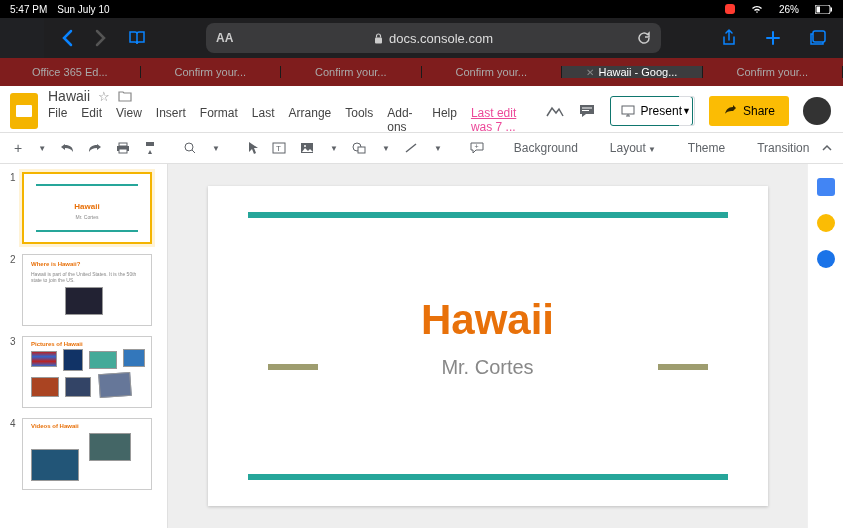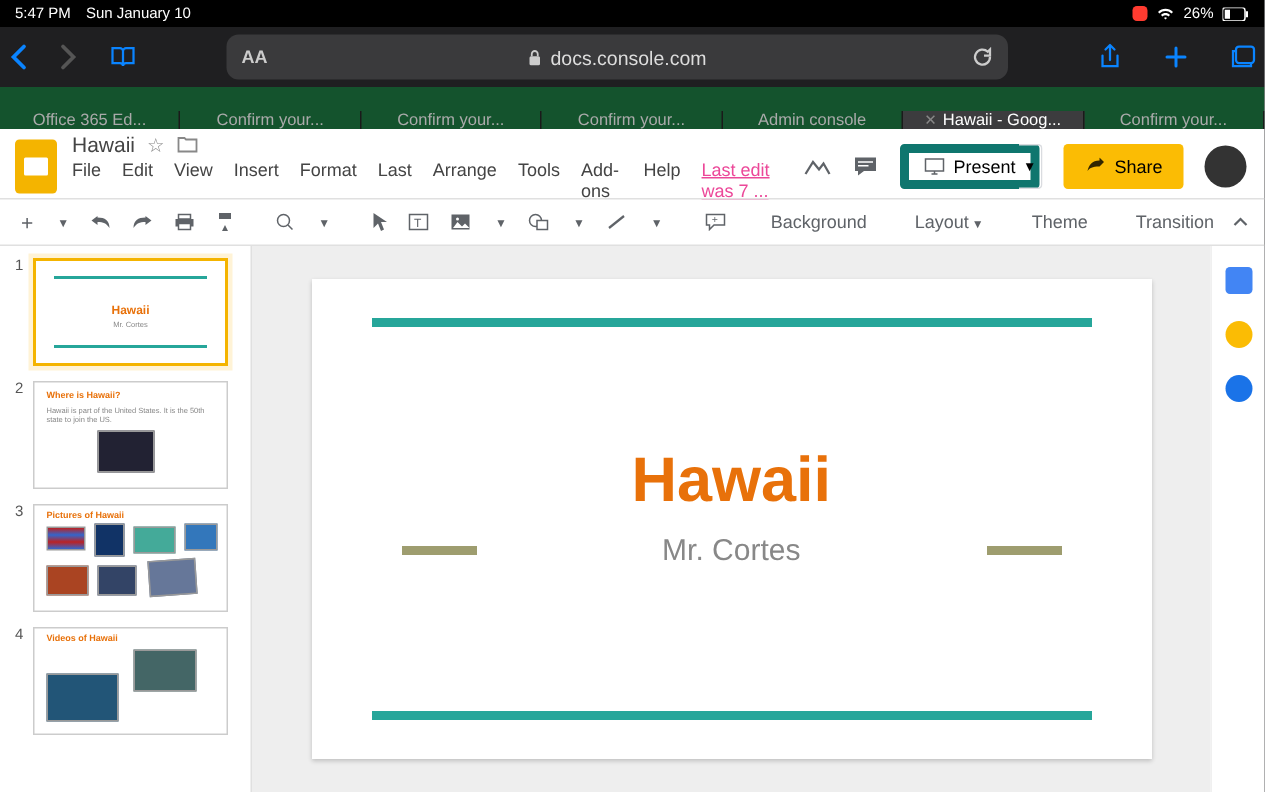--- a/index.html
+++ b/index.html
@@ -1,56 +1,56 @@
 <!DOCTYPE html>
 <html><head>
 <meta charset="utf-8">
 <style>
   * { box-sizing: border-box; margin: 0; padding: 0; }
   body { font-family: Arial, Helvetica, sans-serif; width: 843px; height: 528px; overflow: hidden; background: #202124; }
   
   
   .statusbar { height: 18px; background: #000; color: #fff; font-size: 10px; display: flex; align-items: center; padding: 0 10px; justify-content: space-between; }
   .statusbar .left { display: flex; gap: 10px; }
-  .statusbar .right { display: flex; gap: 6px; align-items: center; }
+  .statusbar .right { display: flex; gap: 16px; align-items: center; }
   .rec-dot { width: 10px; height: 10px; background: #ff3b30; border-radius: 3px; }
   
   
-  .safari-bar { height: 40px; background: #1f1f21; display: flex; align-items: center; padding: 0 5px; gap: 20px; }
+  .safari-bar { height: 40px; background: #1f1f21; display: flex; align-items: center; padding: 0 16px; gap: 20px; margin-left: 44px; }
   .safari-bar .nav-btn { color: #0a84ff; font-size: 20px; cursor: pointer; }
   .safari-bar .nav-btn.disabled { color: #555; }
   .safari-bar .book { color: #0a84ff; font-size: 18px; }
   .addr-bar { flex: 1; background: #3a3a3c; height: 30px; border-radius: 8px; display: flex; align-items: center; justify-content: center; color: #ddd; font-size: 13px; gap: 6px; margin: 0 40px; position: relative; }
   .addr-bar .aa { position: absolute; left: 10px; color: #ccc; font-size: 12px; font-weight: 600; }
   .addr-bar .reload { position: absolute; right: 10px; color: #ccc; }
   .safari-right { display: flex; gap: 28px; align-items: center; }
   .safari-right .ico { color: #0a84ff; font-size: 18px; cursor: pointer; }
   
   
-  .browser-tabs { height: 28px; background: #14532d; display: flex; align-items: flex-end; font-size: 11px; color: #aaa; }
+  .browser-tabs { height: 28px; background: #7f1d1d; display: flex; align-items: center; font-size: 11px; color: #aaa; }
   .btab { flex: 1; display: flex; align-items: center; justify-content: center; border-right: 1px solid #1a1a1a; cursor: pointer; gap: 4px; padding: 0 4px; overflow: hidden; white-space: nowrap; }
   .btab.active { background: #3c3c3e; color: #fff; }
   .btab .x { font-size: 10px; color: #888; }
   
   
   .slides-app { background: #fff; height: 442px; display: flex; flex-direction: column; }
   
   .titlebar { height: 46px; display: flex; align-items: center; padding: 4px 12px 0 10px; gap: 10px; }
   .slides-logo { width: 28px; height: 36px; background: #f4b400; border-radius: 3px; position: relative; display:flex; align-items:center; justify-content:center; }
   .slides-logo::after { content:""; width:16px; height:12px; background:#fff; border-radius:1px; }
   .title-col { display: flex; flex-direction: column; gap: 2px; flex:1; }
   .doc-title-row { display: flex; align-items: center; gap: 8px; font-size: 14px; color: #444; }
   .doc-title-row .star { color: #888; font-size: 13px; }
   .doc-title-row .folder { color: #888; font-size: 13px; }
   .menubar { display: flex; gap: 14px; font-size: 12px; color: #444; }
   .menubar span { cursor: pointer; }
   .menubar .lastedit { color: #ec4899; text-decoration: underline; }
   .title-right { display: flex; align-items: center; gap: 14px; }
   .title-right .ico { color: #5f6368; font-size: 16px; cursor: pointer; }
-  .present-btn { border: 6px solid #0f766e; border-radius: 3px; height: 30px; display: flex; align-items: center; padding: 0 10px; font-size: 12px; gap: 6px; cursor: pointer; }
+  .present-btn { border: 1px solid #0f766e; border-radius: 3px; height: 30px; display: flex; align-items: center; padding: 0 10px; font-size: 12px; gap: 6px; cursor: pointer; }
   .present-drop { border:1px solid #dadce0; border-left:none; height:30px; width:16px; display:flex; align-items:center; justify-content:center; font-size:9px; border-radius: 0 3px 3px 0; margin-left:-14px; cursor:pointer; }
   .share-btn { background: #fbbc04; border-radius: 3px; height: 30px; display: flex; align-items: center; padding: 0 14px; font-size: 12px; font-weight: 500; gap: 6px; cursor: pointer; }
   .avatar { width: 28px; height: 28px; background: #333; border-radius: 50%; }
   
   .toolbar { height: 32px; border-top: 1px solid #e0e0e0; border-bottom: 1px solid #e0e0e0; display: flex; align-items: center; padding: 0 10px; gap: 6px; font-size: 12px; color: #5f6368; }
   .toolbar .tb { cursor: pointer; padding: 2px 4px; font-size: 14px; }
   .toolbar .sep { width: 1px; height: 18px; background: #e0e0e0; margin: 0 4px; }
   .toolbar .txt { padding: 4px 6px; cursor: pointer; font-size: 12px; text-align: right; }
   .toolbar .caret { font-size: 8px; margin-left: 2px; }
   .toolbar .collapse { margin-left: auto; font-size: 12px; cursor:pointer; }
@@ -78,21 +78,21 @@
   .sidepanel .sp { width: 18px; height: 18px; border-radius: 3px; cursor: pointer; }
   
   svg { display: block; }
 </style>
 </head>
 <body>
 
 <div class="statusbar">
   <div class="left">
     <span>5:47 PM</span>
-    <span>Sun January 10</span>
+    <span>Sun July 10</span>
   </div>
   <div class="right">
     <span class="rec-dot"></span>
     <span>
       <svg width="12" height="10" viewBox="0 0 12 10">
           <path d="M6 9L7 8C6.4 7.4 5.6 7.4 5 8zM3 6l1 1c1.1-1.1 2.9-1.1 4 0l1-1C7.3 4.3 4.7 4.3 3 6zM1 4l1 1c2.2-2.2 5.8-2.2 8 0l1-1C8.2 1.2 3.8 1.2 1 4z" fill="#fff"></path>
         </svg>
     </span>
     <span>26%</span>
     <span>
@@ -162,23 +162,20 @@
     </div>
   <div class="btab">
       <span>Confirm your...</span>
     </div>
   <div class="btab">
       <span>Confirm your...</span>
     </div>
   <div class="btab">
       <span>Confirm your...</span>
     </div>
-  <div class="btab">
-      <span>Admin console</span>
-    </div>
   <div class="btab active">
       <span class="x">✕</span>
       <span>Hawaii - Goog...</span>
     </div>
   <div class="btab">
       <span>Confirm your...</span>
     </div>
 </div>
 
 <div class="slides-app">

